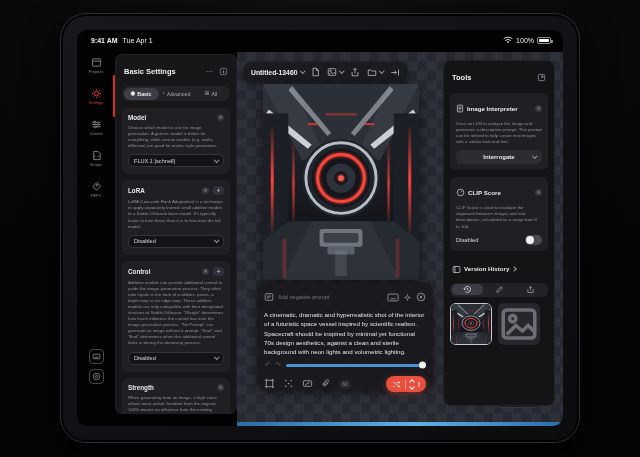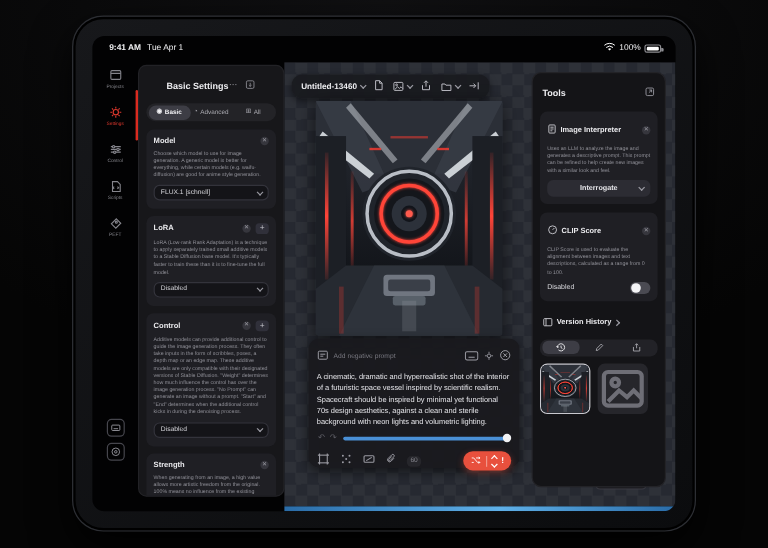--- a/index.html
+++ b/index.html
@@ -40,21 +40,21 @@
     background:#d92b20; border-radius:2px; }
   .rail-bottom { position:absolute; bottom:42px; left:0; width:38px;
     display:flex; flex-direction:column; gap:5px; align-items:center; }
   .rail-btn { width:15px; height:15px; border:1px solid #46464d; border-radius:4px;
     display:flex; align-items:center; justify-content:center; color:#9a9aa1; }
 
   
   .settings { position:absolute; left:38px; top:24px; bottom:12px; width:122px;
     background:#17171a; border-radius:7px; overflow:hidden;
     padding:7px 6px; border:1px solid #222226; }
-  .settings-header { display:flex; align-items:center; justify-content:center; padding:0 2px 6px; }
+  .settings-header { display:flex; align-items:center; justify-content:space-between; padding:0 2px 6px; }
   .settings-title { font-size:7.5px; font-weight:bold; color:#ededf0; }
   .settings-hicons { display:flex; gap:5px; color:#8a8a91; align-items:center; }
   .tabs { display:flex; background:#232327; border-radius:9px; padding:1.5px; margin-bottom:7px; }
   .tab { flex:1; display:flex; align-items:center; justify-content:center; gap:2px;
     font-size:5.3px; color:#a8a8af; height:12px; border-radius:7px; }
   .tab .ticon { font-size:5.5px; line-height:1; }
   .tab.active { background:#3d3d45; color:#f0f0f3; font-weight:bold; }
   .card { background:#1f1f24; border-radius:6px; padding:6px 6px 7px; margin-bottom:6px; }
   .card-head { display:flex; align-items:center; gap:4px; margin-bottom:4px; }
   .card-title { font-size:6.3px; font-weight:bold; color:#e9e9ec; flex:1; }

